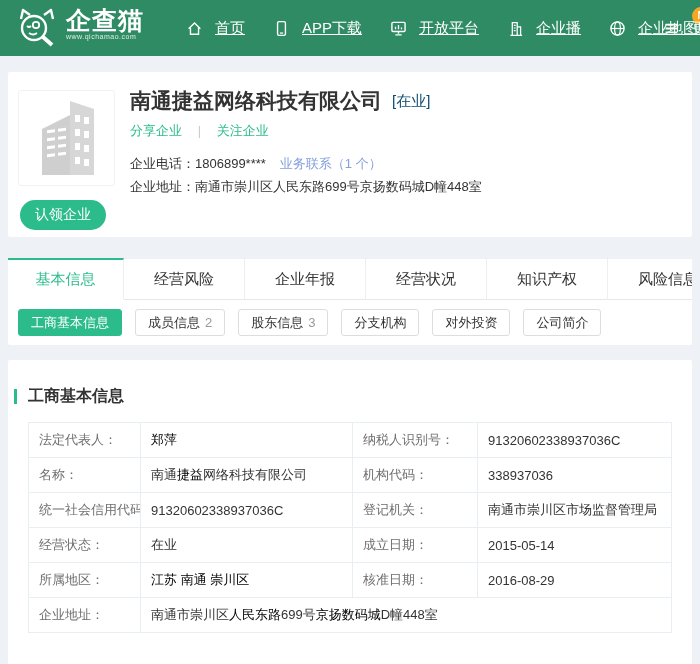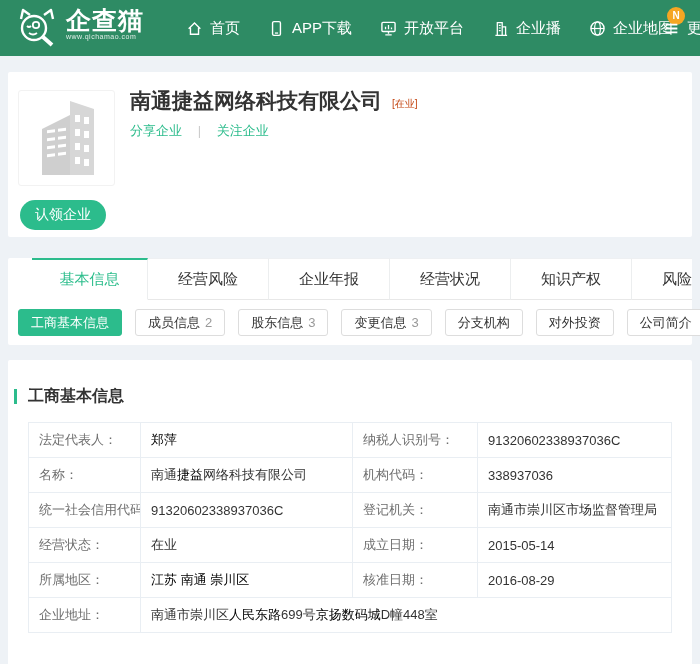--- a/index.html
+++ b/index.html
@@ -12,58 +12,58 @@
   .topbar{
     height:56px; background:#2e8b64; display:flex; align-items:center;
     position:relative; padding-left:14px;
   }
   .logo{ display:flex; cursor:pointer; }
   .logo-cat{ width:46px; height:42px; display:block; }
   .logo-text{ margin-left:6px; color:#fff; }
   .logo-title{ font-size:25px; font-weight:bold; letter-spacing:1px; line-height:26px; }
   .logo-sub{ font-size:7px; opacity:.85; letter-spacing:.5px; }
   .mainnav{ display:flex; align-items:center; margin-left:42px; gap:28px; }
-  .nav-item{ display:flex; align-items:center; gap:7px; color:#fff; font-size:15px;
-    cursor:pointer; position:relative; white-space:nowrap; }
+  .nav-item{ display:flex; align-items:center; gap:12px; color:#fff; font-size:15px;
+    cursor:pointer; position:relative; white-space:nowrap;text-decoration:underline; }
   .nav-item svg{ width:17px; height:17px; display:block; }
   .nav-badge{ position:absolute; top:-12px; right:-12px; width:18px; height:18px;
     background:#f5a623; border-radius:50%; color:#fff; font-size:10px; font-weight:bold;
     display:flex; align-items:center; justify-content:center; }
   .nav-more{ position:absolute; left:663px; top:0; height:56px; }
   
   .card{ background:#fff; margin:0 8px; border-radius:2px; }
   
   .company-card{ margin-top:16px; height:165px; position:relative; }
   .logo-box{ position:absolute; left:10px; top:18px; width:97px; height:96px;
     background:#fff; border:1px solid #f2f2f2; border-radius:3px;
     display:flex; align-items:center; justify-content:center; }
   .logo-box svg{ width:78px; height:82px; }
   .claim-btn{ position:absolute; left:12px; top:128px; width:86px; height:30px;
     background:#2cbc8c; color:#fff; border:none; border-radius:15px; font-size:14px;
     font-family:inherit; cursor:pointer; }
   .company-info{ padding:16px 0 0 122px; }
   .name-row{ display:flex; align-items:flex-end; gap:10px; }
   .company-name{ font-size:21px; font-weight:bold; color:#333; line-height:26px; }
-  .status-tag{ color:#c2410c; font-size:10px; padding-bottom:3px; }
+  .status-tag{ color:#0c4a6e; font-size:15px; padding-bottom:3px; }
   .share-row{ margin-top:8px; font-size:13px; }
   .share-row a{ color:#2cbc8c; text-decoration:none; cursor:pointer; }
   .share-sep{ color:#ccc; margin:0 12px; }
   .contact{ margin-top:16px; font-size:13px; color:#333; }
   .contact-line{ margin-top:8px; line-height:15px; }
   .blue-link{ color:#83a0dc; text-decoration:none; cursor:pointer; }
   .contact-gap{ margin-left:14px; }
   
   .tabs-card{ margin-top:21px; }
   .tab-strip{ display:flex; height:42px; overflow:hidden; }
   .tab{ width:121px; flex:none; display:flex; align-items:center; justify-content:center;
     font-size:15px; color:#333; cursor:pointer; background:#fff;
     border-top:1px solid #eef0f2; border-bottom:1px solid #e8e8e8;
     border-right:1px solid #eceeef; }
   .tab:first-child{ width:116px; }
-  .tab.active{ color:#2bbd8b; border-top:2px solid #2cbc8c; border-bottom:1px solid #fff;margin-left:24px; }
+  .tab.active{ color:#2bbd8b; border-top:2px solid #2cbc8c; border-bottom:1px solid #fff; }
   .pill-row{ display:flex; align-items:center; height:45px; padding:0 10px; gap:13px; }
   .pill{ height:27px; line-height:25px; padding:0 12px; font-size:13px; color:#333;
     border:1px solid #ddd; border-radius:3px; background:#fff; cursor:pointer;
     white-space:nowrap; }
   .pill.active{ background:#2cbc8c; border-color:#2cbc8c; color:#fff; }
   .pill .cnt{ color:#999; margin-left:5px; }
   
   .info-card{ margin-top:15px; height:320px; padding:26px 20px 0; }
   .section-title{ display:flex; align-items:center; margin-left:-14px; }
   .title-bar{ width:3px; height:15px; background:#2cbc8c; margin-right:11px; }
@@ -189,38 +189,43 @@
     <div class="name-row">
       <h1 class="company-name">南通捷益网络科技有限公司</h1>
       <span class="status-tag">[在业]</span>
     </div>
     <div class="share-row">
       <a>分享企业</a>
       <span class="share-sep">|</span>
       <a>关注企业</a>
     </div>
     <div class="contact">
+      <div class="contact-line">
+        <span>企业电话：</span><span>1806899****</span><a class="blue-link contact-gap">业务联系（1 个）</a>
+      </div>
+      <div class="contact-line">
+        <span>企业地址：</span><span>南通市崇川区人民东路699号京扬数码城D幢448室</span>
+      </div>
     </div>
   </div>
 </section>
 
 <section class="card tabs-card">
   <div class="tab-strip" id="tab-strip">
       <div class="tab active">基本信息</div>
       <div class="tab">经营风险</div>
       <div class="tab">企业年报</div>
       <div class="tab">经营状况</div>
       <div class="tab">知识产权</div>
       <div class="tab">风险信息</div>
     </div>
   <div class="pill-row" id="pill-row">
       <div class="pill active">工商基本信息</div>
       <div class="pill">成员信息<span class="cnt">2</span></div>
       <div class="pill">股东信息<span class="cnt">3</span></div>
-      <div class="pill">变更信息<span class="cnt">3</span></div>
       <div class="pill">分支机构</div>
       <div class="pill">对外投资</div>
       <div class="pill">公司简介</div>
     </div>
 </section>
 
 <section class="card info-card">
   <h2 class="section-title">
     <span class="title-bar"></span>
     <span class="title-text">工商基本信息</span>

